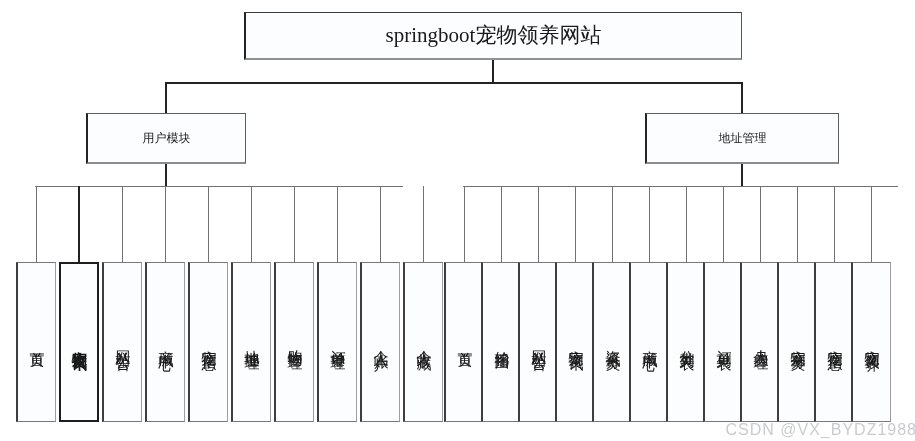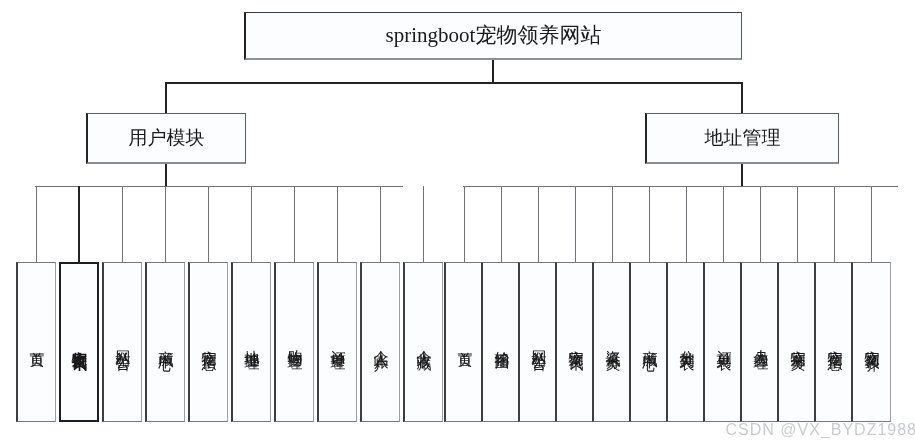--- a/index.html
+++ b/index.html
@@ -34,21 +34,21 @@
     font-size:21px;
     border:1px solid #55585c;
     border-left:2px solid #232323;
     border-top:1px solid #3a3c40;
     border-bottom:2px solid #8e9195;
   }
 
   
   .node.module{
     top:113px;height:51px;
-    font-size:19px;
+    font-size:12px;
     border:1px solid #5a5d61;
     border-left:2px solid #242424;
     border-bottom:2px solid #8a8d91;
   }
   .node.module.user{left:78px;width:160px;}
   .node.module.admin{left:637px;width:194px;}
 
   
   .node.leaf{
     top:262px;height:160px;width:40px;

